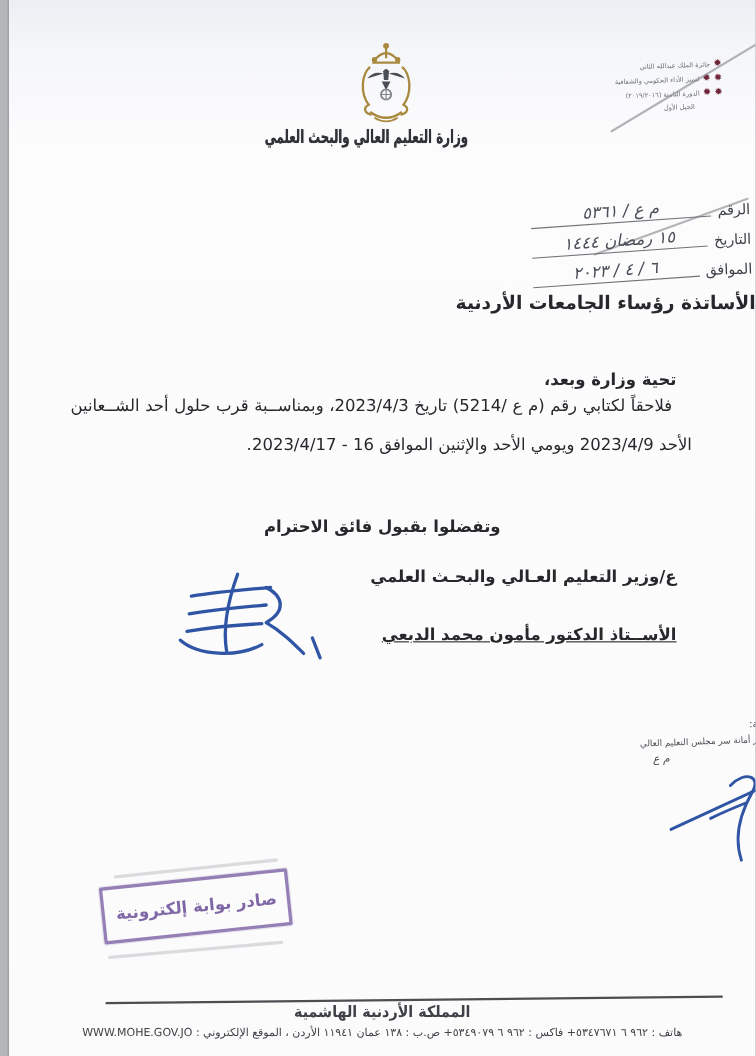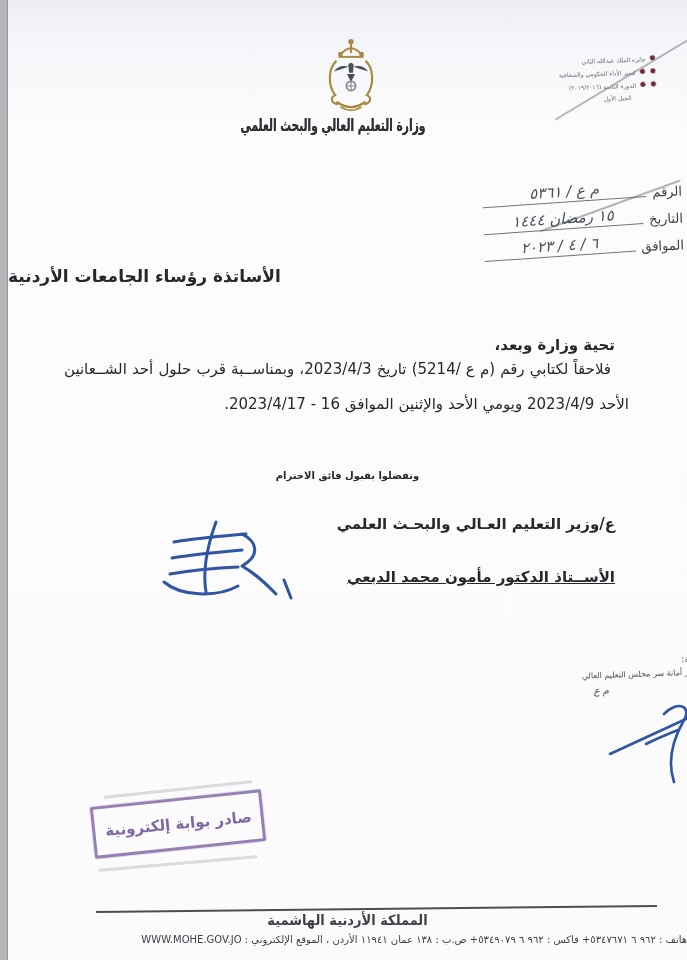--- a/index.html
+++ b/index.html
@@ -37,27 +37,27 @@
   
   .ref-block { position:absolute; right:4px; top:182px; width:200px; direction:rtl; transform:rotate(-2deg); }
   .ref-row { display:flex; align-items:flex-end; margin-bottom:7px; }
   .ref-label { font-size:13px; color:#3c4046; flex:none; padding-left:6px; }
   .ref-value {
     flex:1; text-align:center; border-bottom:1.5px solid #70747a;
     font-size:15px; font-style:italic; color:#4a4f58;
     transform:rotate(-2deg); padding-bottom:1px; white-space:nowrap;
   }
   
-  .recipient { position:absolute; top:266px; left:0; right:0; text-align:left; font-weight:bold; font-size:17px; direction:rtl; }
+  .recipient { position:absolute; top:266px; left:0; right:0; text-align:right; font-weight:bold; font-size:17px; direction:rtl; }
   .salutation { position:absolute; top:336px; right:72px; font-weight:bold; font-size:15px; direction:rtl; }
   .body-par { position:absolute; top:352px; right:58px; left:56px; direction:rtl; font-size:15px; line-height:35px; }
   .body-line { text-align:justify; text-align-last:justify; }
   .body-line.first { padding-right:18px; }
   .body-line.last { text-align:center; text-align-last:right; }
-  .closing { position:absolute; top:470px; left:0; right:0; text-align:center; font-weight:bold; font-size:10px; direction:rtl; }
+  .closing { position:absolute; top:470px; left:0; right:0; text-align:center; font-weight:bold; font-size:15px; direction:rtl; }
   
   .capacity { position:absolute; top:515px; right:72px; font-weight:bold; font-size:15px; direction:rtl; }
   .sig-main { position:absolute; left:128px; top:518px; width:175px; height:95px; }
   .signer-name { position:absolute; top:568px; right:72px; font-weight:bold; font-size:15px; direction:rtl;text-decoration:underline; }
   .signer-title { position:absolute; top:631px; right:72px; font-weight:bold; font-size:15px; direction:rtl; }
   
   .copy-note { position:absolute; right:-8px; top:656px; width:130px; direction:rtl; text-align:right; transform:rotate(-2deg); color:#4a4e54; }
   .copy-note .n1 { font-size:9px; margin-bottom:4px; }
   .copy-note .n2 { font-size:8px; white-space:nowrap; margin-bottom:5px; }
   .copy-note .n3 { font-size:10px; font-style:italic; padding-left:28px; text-align:left; }
@@ -70,21 +70,21 @@
     transform:rotate(-6deg);
     box-shadow:0 0 0 1px rgba(124,98,164,.15);
   }
   .e-stamp span { font-size:15px; font-weight:bold; color:rgba(116,90,158,.92); direction:rtl; white-space:nowrap; transform:rotate(.5deg); }
   .smudge { position:absolute; height:3px; background:#c6c7cb; opacity:.6; border-radius:3px; }
   .smudge1 { left:95px; top:788px; width:150px; transform:rotate(-6deg); }
   .smudge2 { left:90px; top:862px; width:160px; transform:rotate(-5deg); }
   
   .footer-rule { position:absolute; left:88px; right:30px; top:908px; height:2px; background:#4c4e52; transform:rotate(-.6deg); }
   .footer-kingdom { position:absolute; top:913px; left:0; right:0; text-align:center; font-weight:bold; font-size:13px; color:#3e4147; direction:rtl; transform:scaleY(1.1); }
-  .footer-contact { position:absolute; top:934px; left:0; right:0; font-size:10px; color:#3e4147; direction:rtl; white-space:nowrap; }
+  .footer-contact { position:absolute; top:934px; left:0; right:0; text-align:center; font-size:10px; color:#3e4147; direction:rtl; white-space:nowrap; }
 </style>
 </head>
 <body>
 
 <div class="page">
 
   <svg class="emblem" viewBox="0 0 100 120">
 
     <g stroke="#a8893f" fill="none" stroke-width="3">
       <path d="M33,26 Q50,4 67,26"></path>

